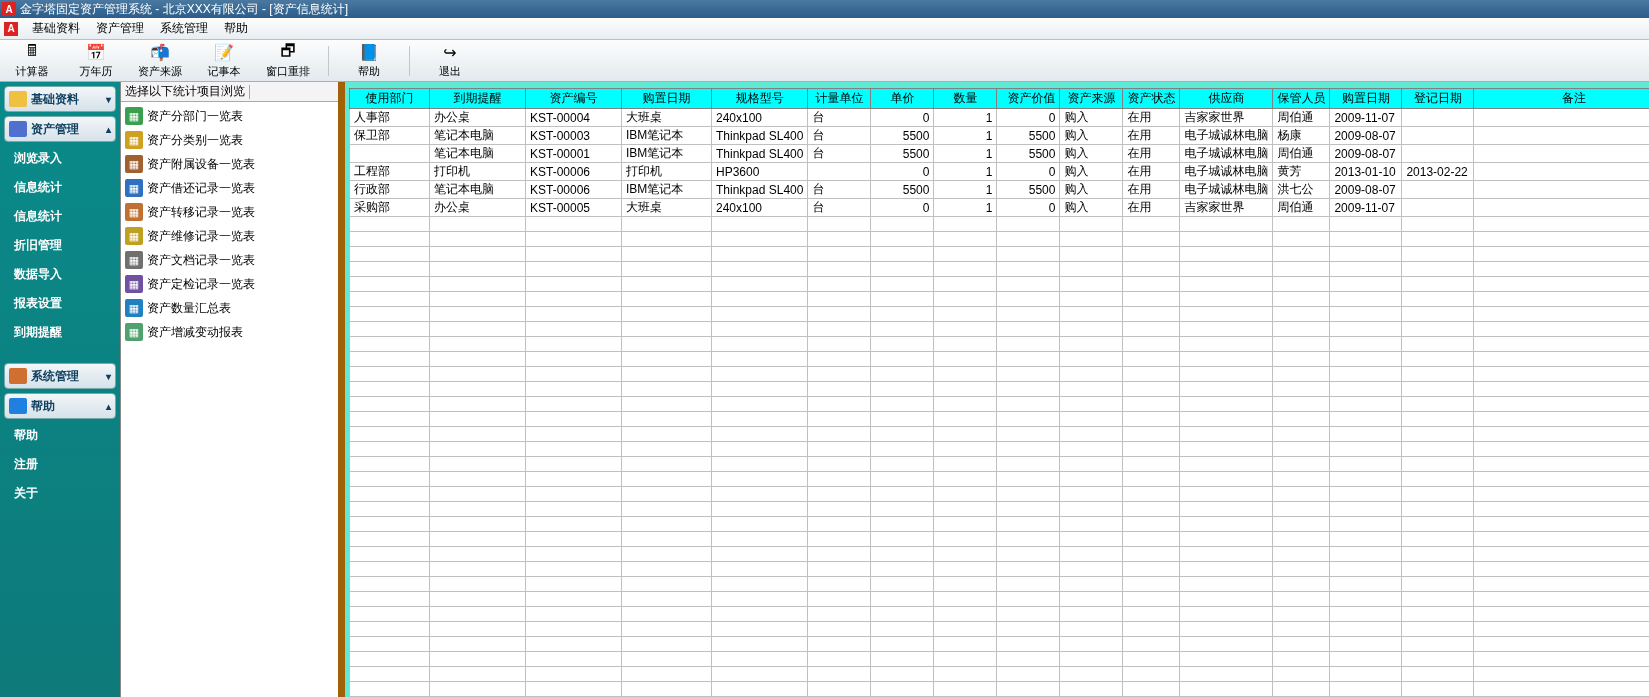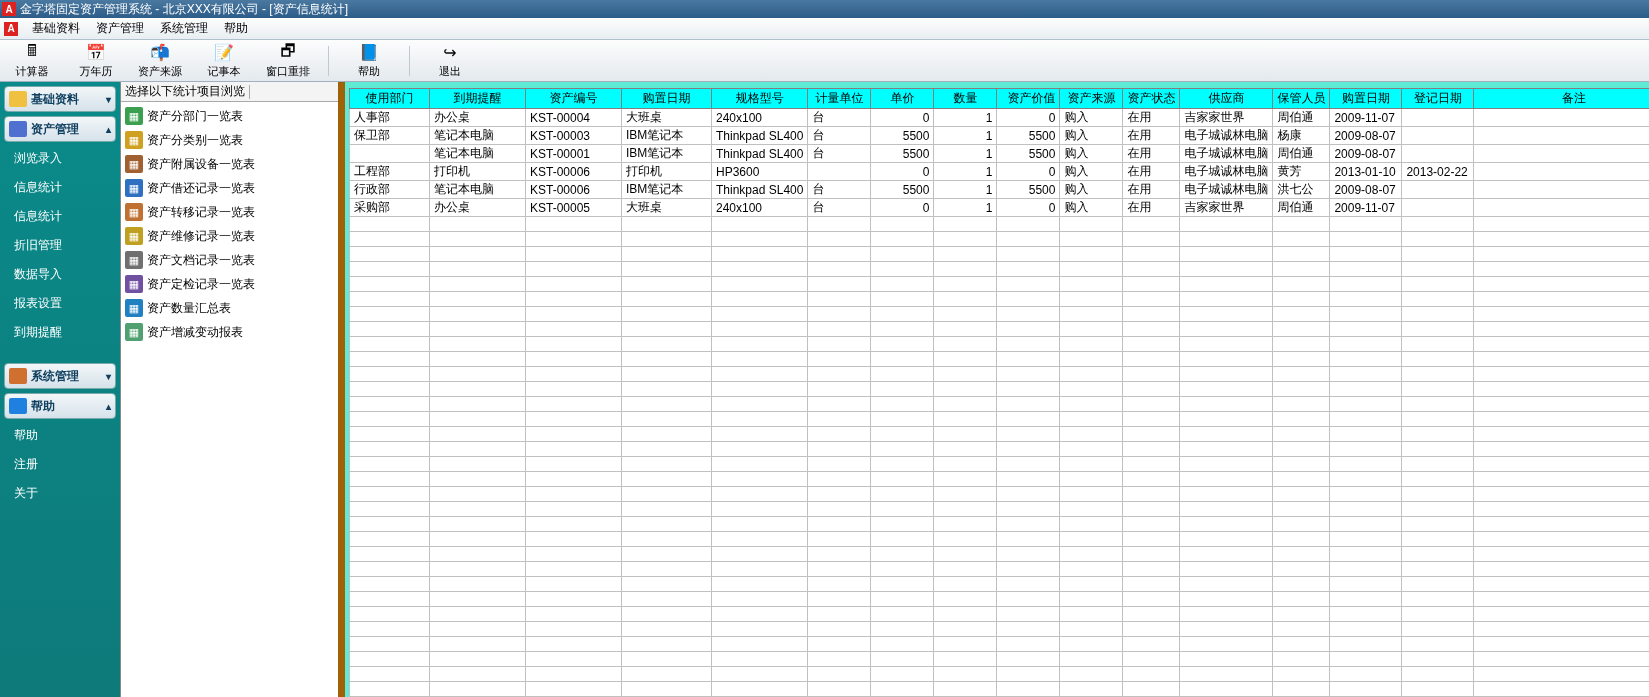--- a/index.html
+++ b/index.html
@@ -17,21 +17,21 @@
 .tbtn .ticon { width: 20px; height: 20px; margin-bottom: 1px; display: flex; align-items: center; justify-content: center; font-size: 16px; }
 .tbtn .tlbl { font-size: 11px; }
 .tsep { width: 1px; height: 30px; background: #c0c8cc; }
 
 .body { display: flex; height: calc(697px - 18px - 22px - 42px); }
 
 .leftnav { width: 120px; background: linear-gradient(#0a8a8a, #0e7a7a); display: flex; flex-direction: column; padding-top: 2px; }
 .navhdr { background: linear-gradient(#f2f6f8, #d6e2ea); border: 1px solid #7aa; border-radius: 4px; margin: 2px 4px; height: 26px; display: flex; align-items: center; padding: 0 4px; font-weight: bold; color: #104060; cursor: default; }
 .navhdr .hicon { width: 18px; height: 16px; margin-right: 4px; border-radius: 2px; }
 .navhdr .chev { margin-left: auto; font-size: 10px; }
-.navitem { color: #fff; padding: 6px 10px 6px 14px; cursor: default; }
+.navitem { color: #fff; padding: 6px 10px 6px 14px; cursor: default; font-weight: bold; }
 
 .midpanel { width: 225px; background: #fff; border-left: 1px solid #888; border-right: 7px solid #a16207; display: flex; flex-direction: column; }
 .midtitle { height: 20px; border-bottom: 1px solid #aaa; display: flex; align-items: center; padding-left: 4px; background: #f4f4f4; }
 .midlist { flex: 1; overflow: auto; padding: 2px; }
 .midrow { display: flex; align-items: center; height: 24px; padding-left: 2px; cursor: default; }
 .midrow .micon { width: 18px; height: 18px; margin-right: 4px; border-radius: 2px; display: flex; align-items: center; justify-content: center; font-size: 11px; }
 
 .gridwrap { flex: 1; background: #5eead4; overflow: auto; padding: 6px 10px 0 4px; }
 table.grid { border-collapse: collapse; width: max-content; }
 table.grid th { background: #00ffff; border: 1px solid #808080; font-weight: normal; text-align: center; padding: 1px 4px; height: 18px; white-space: nowrap; }

